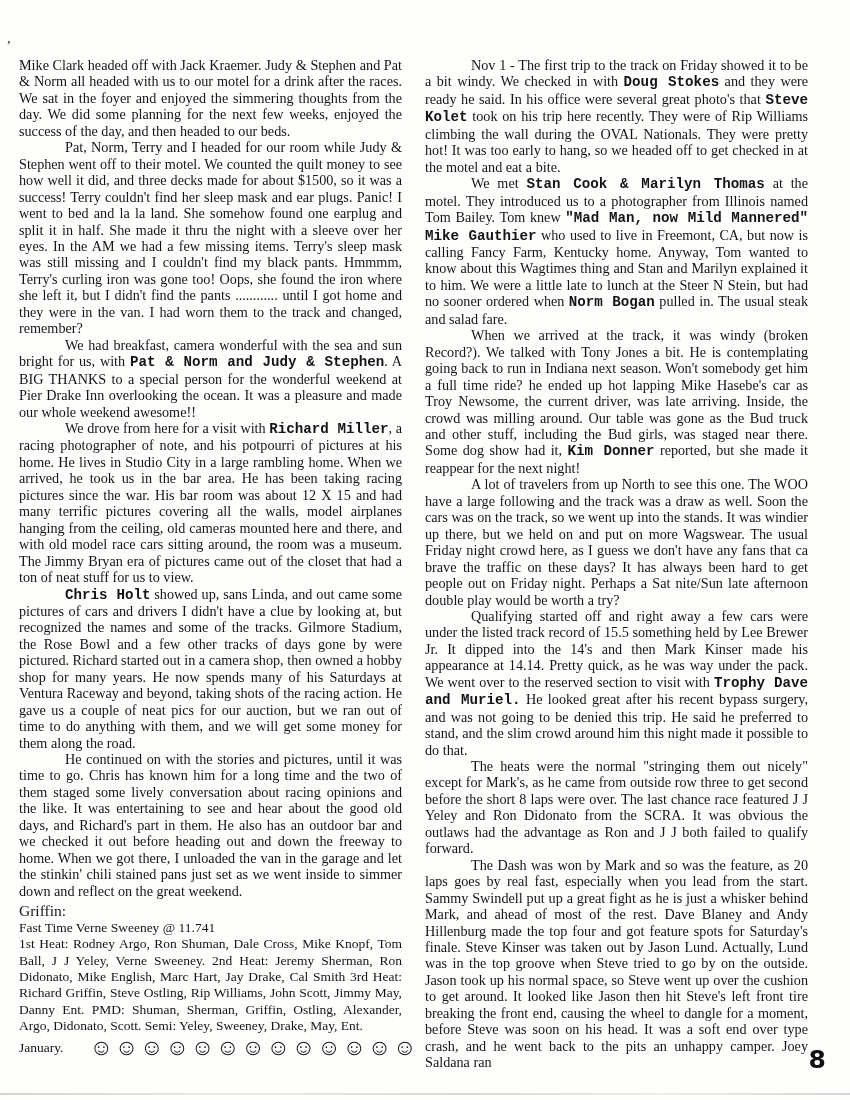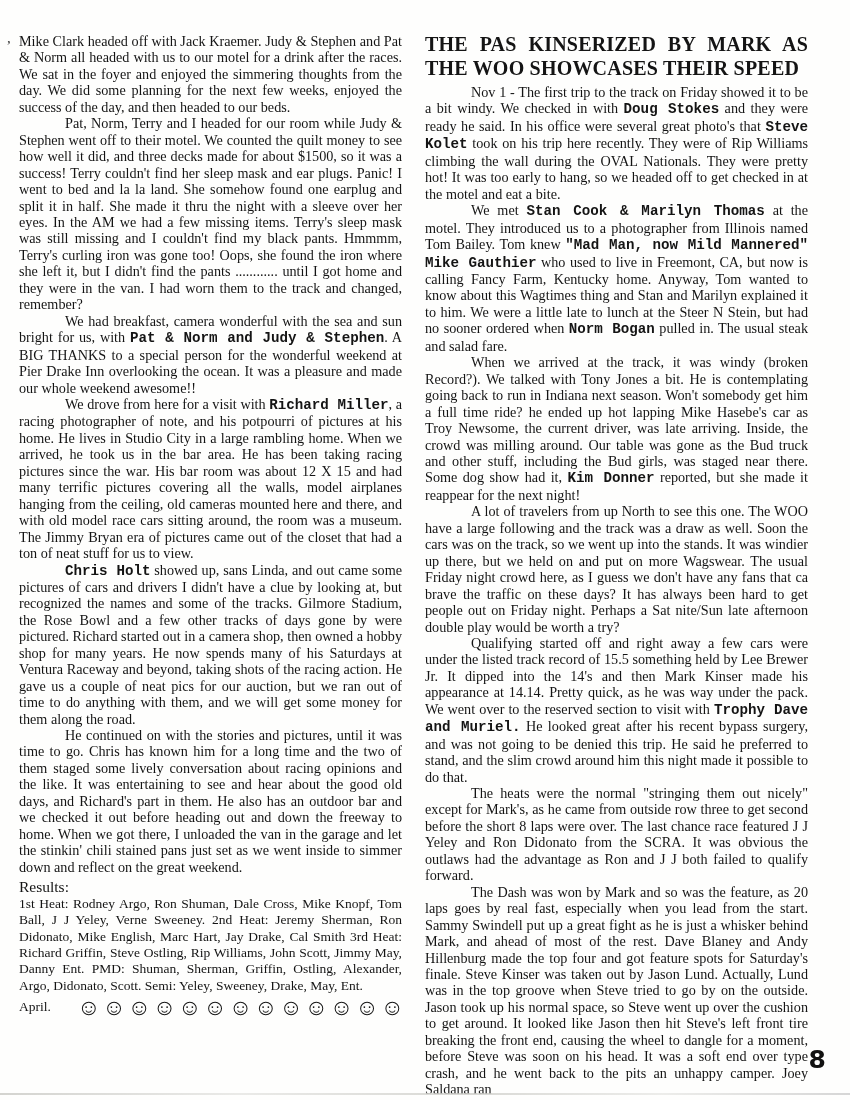--- a/index.html
+++ b/index.html
@@ -4,21 +4,21 @@
 <style>
   html,body { margin:0; padding:0; background:#ffffff; }
   .page {
     position:relative;
     width:850px; height:1100px;
     background:#fefefd;
     overflow:hidden;
     font-family:"Liberation Serif", serif;
     color:#141414;
   }
-  .columns { display:flex; gap:23px; padding:33px 0 0 19px; }
+  .columns { display:flex; gap:23px; padding:33px 0 0 19px;margin-top:24px; }
   .col { width:383px; flex:0 0 383px; }
 
   p.body {
     margin:0;
     font-size:14.2px;
     line-height:16.45px;
     text-align:justify;
   }
   p.body.indent { text-indent:46px; }
   .b { font-weight:bold;font-family:Liberation Mono, monospace; }
@@ -65,31 +65,31 @@
 
     <div class="col left">
       <p class="body"><span>Mike Clark headed off with Jack Kraemer. Judy &amp; Stephen and Pat &amp; Norm all headed with us to our motel for a drink after the races. We sat in the foyer and enjoyed the simmering thoughts from the day. We did some planning for the next few weeks, enjoyed the success of the day, and then headed to our beds.</span></p>
       <p class="body indent"><span>Pat, Norm, Terry and I headed for our room while Judy &amp; Stephen went off to their motel. We counted the quilt money to see how well it did, and three decks made for about $1500, so it was a success! Terry couldn't find her sleep mask and ear plugs. Panic! I went to bed and la la land. She somehow found one earplug and split it in half.  She made it thru the night with a sleeve over her eyes. In the AM we had a few missing items. Terry's sleep mask was still missing and I couldn't find my black pants. Hmmmm, Terry's  curling iron was gone too! Oops, she found the iron where she left it, but I didn't find the pants ............ until I got home and they were in the van. I had worn them to the track and changed, remember?</span></p>
       <p class="body indent"><span>We had breakfast, camera wonderful with the sea and sun bright for us, with </span><span class="b">Pat &amp; Norm and Judy &amp; Stephen</span><span>. A BIG THANKS to a special person for the wonderful weekend at Pier Drake Inn overlooking the ocean. It was a pleasure and made our whole weekend awesome!!</span></p>
       <p class="body indent"><span>We drove from here for a visit with </span><span class="b">Richard Miller</span><span>, a racing photographer of note, and his potpourri of pictures at his home. He lives in Studio City in a large rambling home. When we arrived, he took us in the bar area. He has been taking racing pictures since the war. His bar room was about 12 X 15 and had many terrific pictures covering all the walls, model airplanes hanging from the ceiling, old cameras mounted here and there, and with old model race cars sitting around, the room was a museum. The Jimmy Bryan era of pictures came out of the closet that had a ton of neat stuff for us to view.</span></p>
       <p class="body indent"><span class="b">Chris Holt</span><span> showed up, sans Linda, and out came some pictures of cars and drivers I didn't have a clue by looking at, but recognized the names and some of the tracks. Gilmore Stadium,  the Rose Bowl and a few other tracks of days gone by were pictured. Richard started out in a camera shop, then owned a hobby shop for many years. He now spends many of his Saturdays at Ventura Raceway and beyond,  taking shots of the racing action. He gave us a couple of neat pics for our auction, but we ran out of time to do anything with them, and we will get some money for them along the road.</span></p>
       <p class="body indent"><span>He continued on with the stories and pictures, until it was time to go. Chris has known him for a long time and the two of them staged some lively conversation about racing opinions and the like. It was entertaining to see and hear about the good old days, and Richard's part in them. He also has an outdoor bar and we checked it out before heading out and down the freeway to home. When we got there, I unloaded the van in the garage and let the stinkin' chili stained pans just set as we went inside to simmer down and reflect on the great weekend.</span></p>
 
       <div class="results">
-        <div class="results-heading">Results:</div>
+        <div class="results-heading">Griffin:</div>
+        <p class="results-line single">Fast Time Verne Sweeney @ 11.741</p>
         <p class="results-line">1st Heat: Rodney Argo, Ron Shuman, Dale Cross, Mike Knopf, Tom Ball, J J Yeley, Verne Sweeney. 2nd Heat: Jeremy Sherman, Ron Didonato, Mike English, Marc Hart, Jay Drake, Cal Smith  3rd Heat: Richard Griffin, Steve Ostling, Rip Williams, John Scott, Jimmy May, Danny Ent. PMD: Shuman, Sherman, Griffin, Ostling, Alexander, Argo, Didonato, Scott. Semi: Yeley, Sweeney, Drake, May, Ent.</p>
         <div class="smiley-row">
-          <span class="may">April.</span>
+          <span class="may">January.</span>
           <span class="smileys" id="smileys"><span>☺</span><span>☺</span><span>☺</span><span>☺</span><span>☺</span><span>☺</span><span>☺</span><span>☺</span><span>☺</span><span>☺</span><span>☺</span><span>☺</span><span>☺</span></span>
         </div>
       </div>
     </div>
 
     <div class="col right">
-      <h1 class="headline">THE PAS KINSERIZED BY MARK AS THE WOO SHOWCASES THEIR SPEED</h1>
       <p class="body indent"><span>Nov 1 - The first trip to the track on Friday showed it to be a bit windy. We checked in with </span><span class="b">Doug Stokes</span><span> and they were ready he said. In his office were several great photo's that </span><span class="b">Steve Kolet</span><span> took on his trip here recently. They were of Rip Williams climbing the wall during the OVAL Nationals. They were pretty hot! It was too early to hang, so we headed off to get checked in at the motel and eat a bite.</span></p>
       <p class="body indent"><span>We met </span><span class="b">Stan Cook &amp; Marilyn Thomas</span><span> at the motel. They introduced us to a photographer from Illinois named Tom Bailey. Tom knew </span><span class="b">"Mad Man, now Mild Mannered" Mike Gauthier</span><span> who used to live in Freemont, CA, but now is calling Fancy Farm, Kentucky home. Anyway, Tom wanted to know about this Wagtimes thing and Stan and Marilyn explained it to him. We were a little late to lunch at the Steer N Stein, but had no sooner ordered when </span><span class="b">Norm Bogan</span><span> pulled in. The usual steak and salad fare.</span></p>
       <p class="body indent"><span>When we arrived at the track, it was windy (broken Record?). We talked with Tony Jones a bit. He is contemplating going back to run in Indiana next season. Won't somebody get him a full time ride? he ended up hot lapping Mike Hasebe's car as Troy Newsome, the current driver, was late arriving. Inside, the crowd was milling around. Our table was gone as the Bud truck and other stuff, including the Bud girls, was staged near there. Some dog show had it, </span><span class="b">Kim Donner</span><span> reported, but she made it reappear for the next night!</span></p>
       <p class="body indent"><span>A lot of travelers from up North to see this one. The WOO have a large following and the track was a draw as well. Soon the cars was on the track, so we went up into the stands. It was windier up there, but we held on and put on more Wagswear. The usual Friday night crowd here, as I guess we don't have any fans that ca brave the traffic on these days? It has always been hard to get people out on Friday night. Perhaps a Sat nite/Sun late afternoon double play would be worth a try?</span></p>
       <p class="body indent"><span>Qualifying started off and right away a few cars were under the listed track record of 15.5 something held by Lee Brewer Jr. It dipped into the 14's and then Mark Kinser made his appearance at 14.14. Pretty quick, as he was way under the pack. We went over to the reserved section to visit with </span><span class="b">Trophy Dave and Muriel.</span><span> He looked great after his recent bypass surgery, and was not going to be denied this trip. He said he preferred to stand, and the slim crowd around him this night made it possible to do that.</span></p>
       <p class="body indent"><span>The heats were the normal "stringing them out nicely" except for Mark's, as he came from outside row three to get second before the short 8 laps were over. The last chance race featured J J Yeley and Ron Didonato from the SCRA. It was obvious the outlaws had the advantage as Ron and J J both failed to qualify forward.</span></p>
       <p class="body indent"><span>The Dash was won by Mark and so was the feature, as 20 laps goes by real fast, especially when you lead from the start. Sammy Swindell put up a great fight as he is just a whisker behind Mark, and ahead of most of the rest. Dave Blaney and Andy Hillenburg made the top four and got feature spots for Saturday's finale. Steve Kinser was taken out by Jason Lund. Actually, Lund was in the top groove when Steve tried to go by on the outside. Jason took up his normal space, so Steve went up over the cushion to get around. It looked like Jason then hit Steve's left front tire breaking the front end, causing the wheel to dangle for a moment, before Steve was soon on his head. It was a soft end over type crash, and he went back to the pits an unhappy camper. Joey Saldana ran</span></p>
     </div>
 
   </div>

